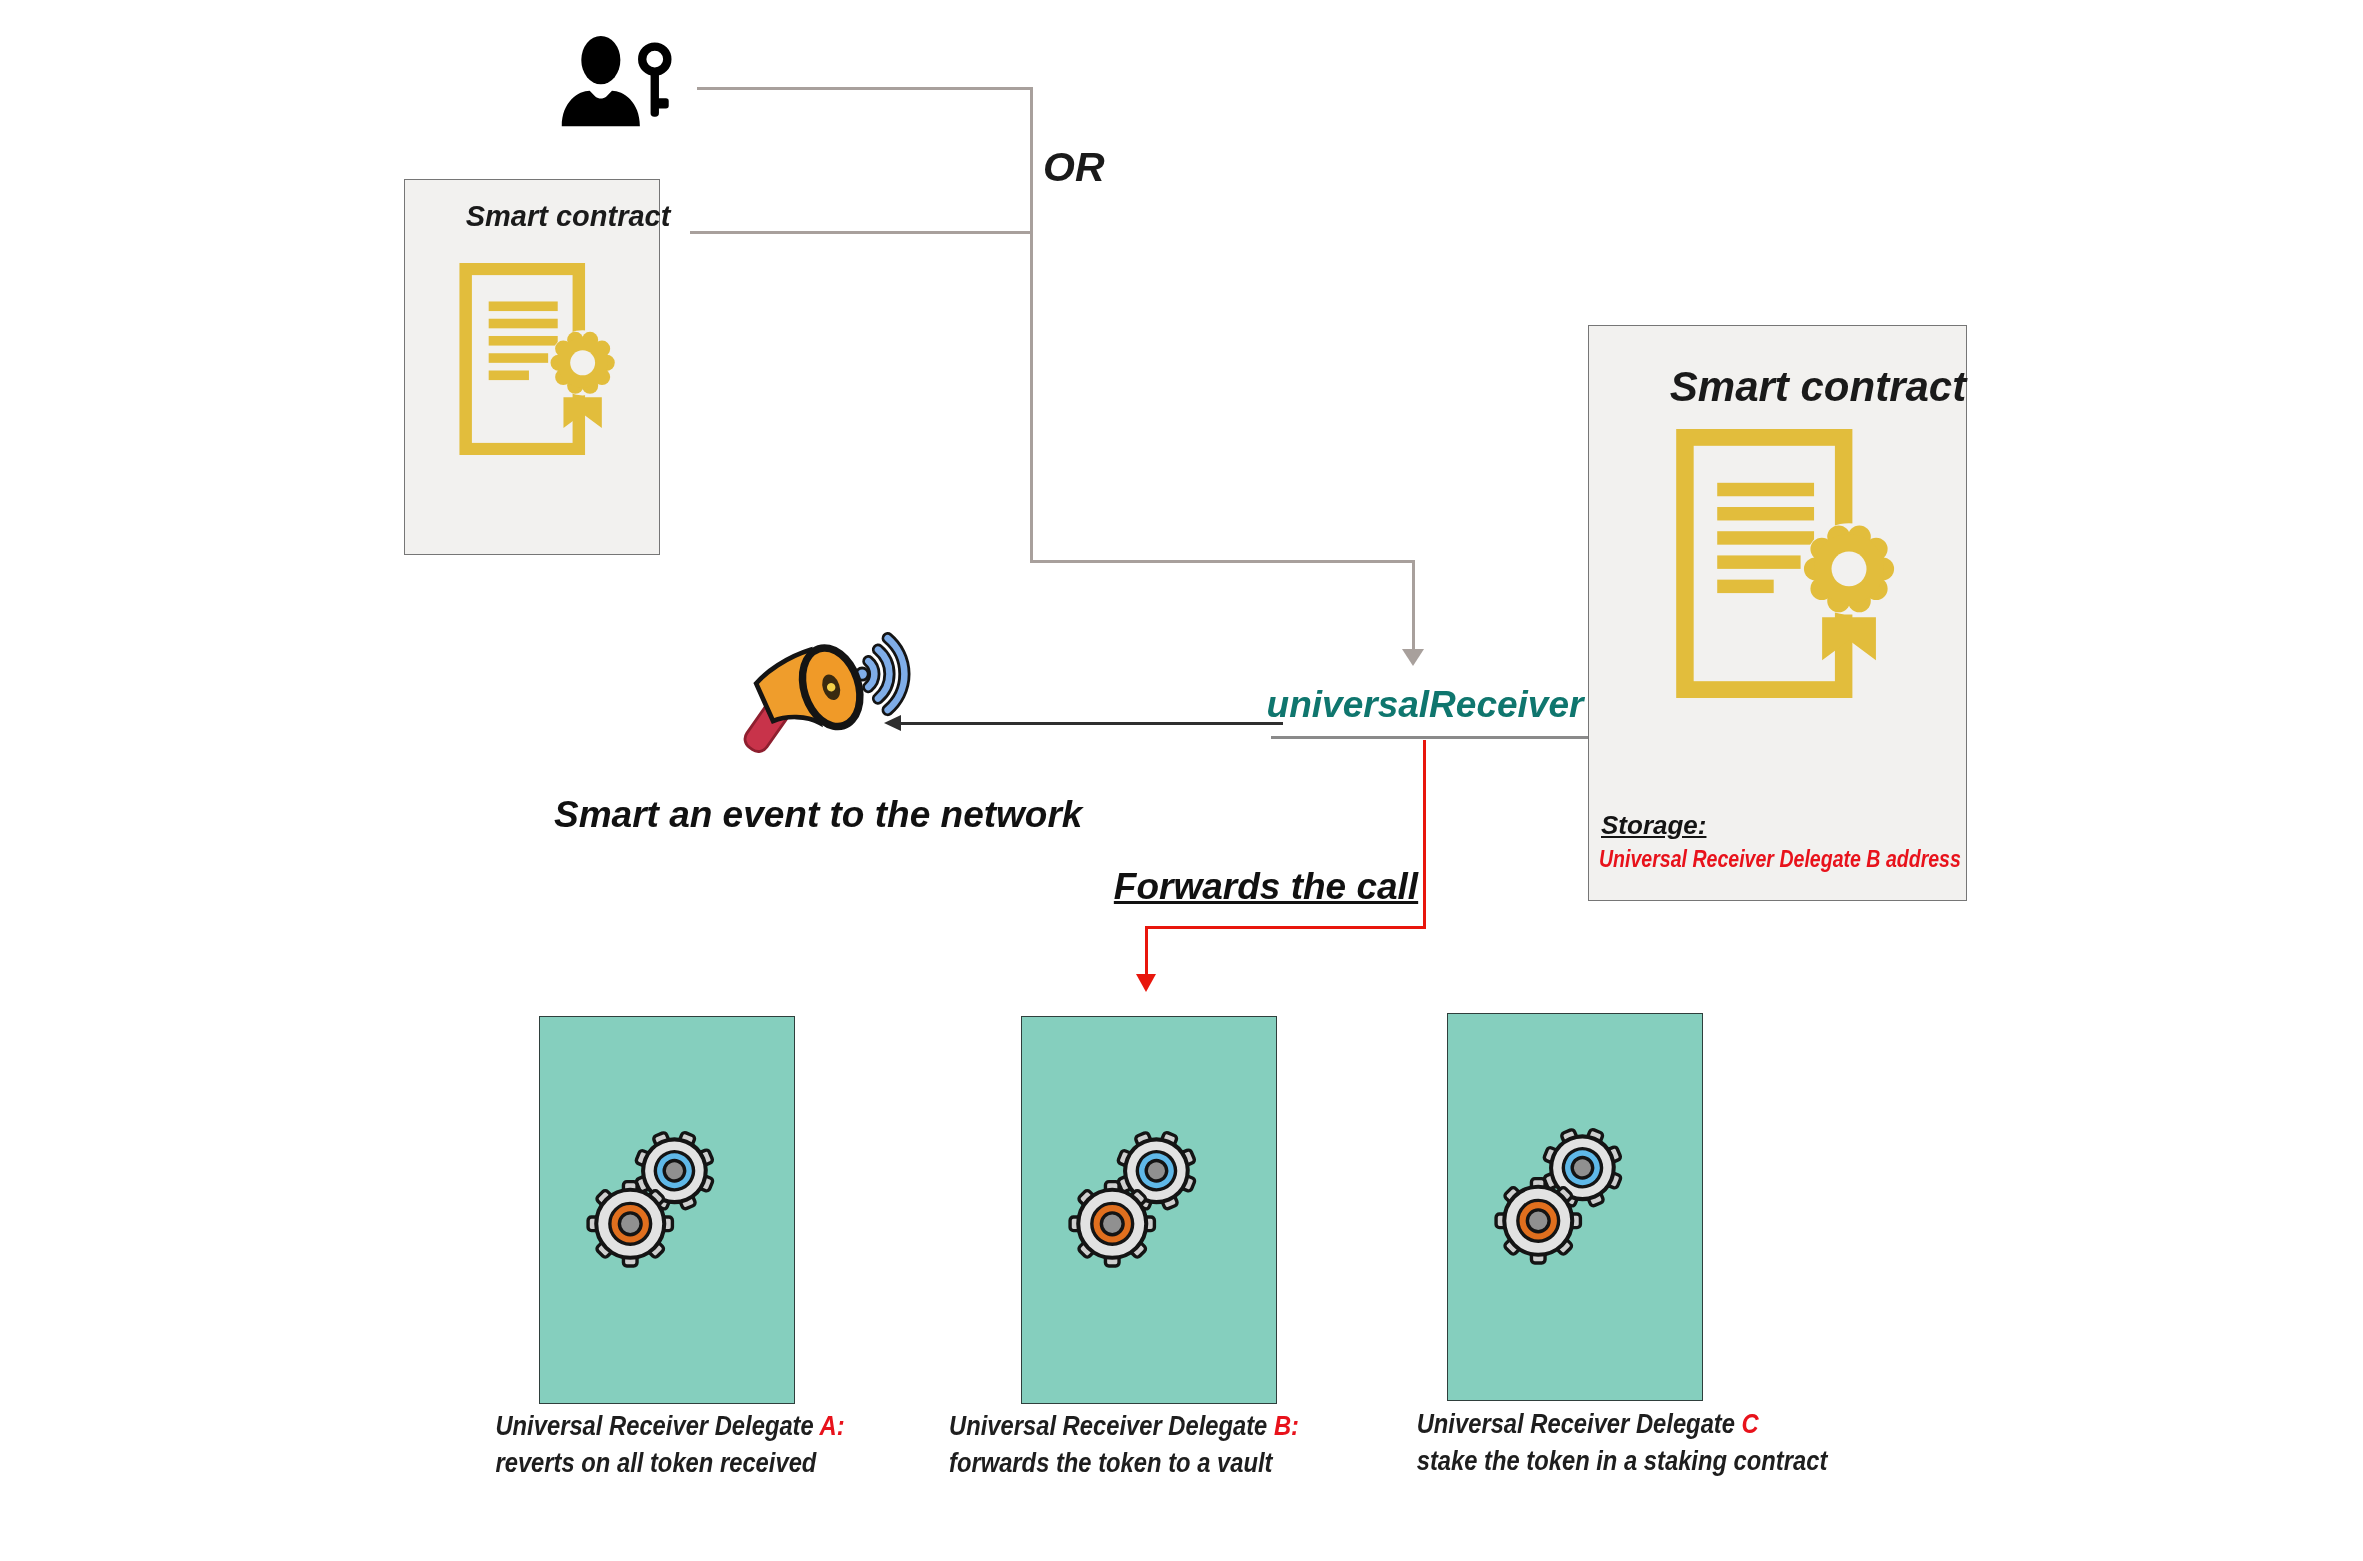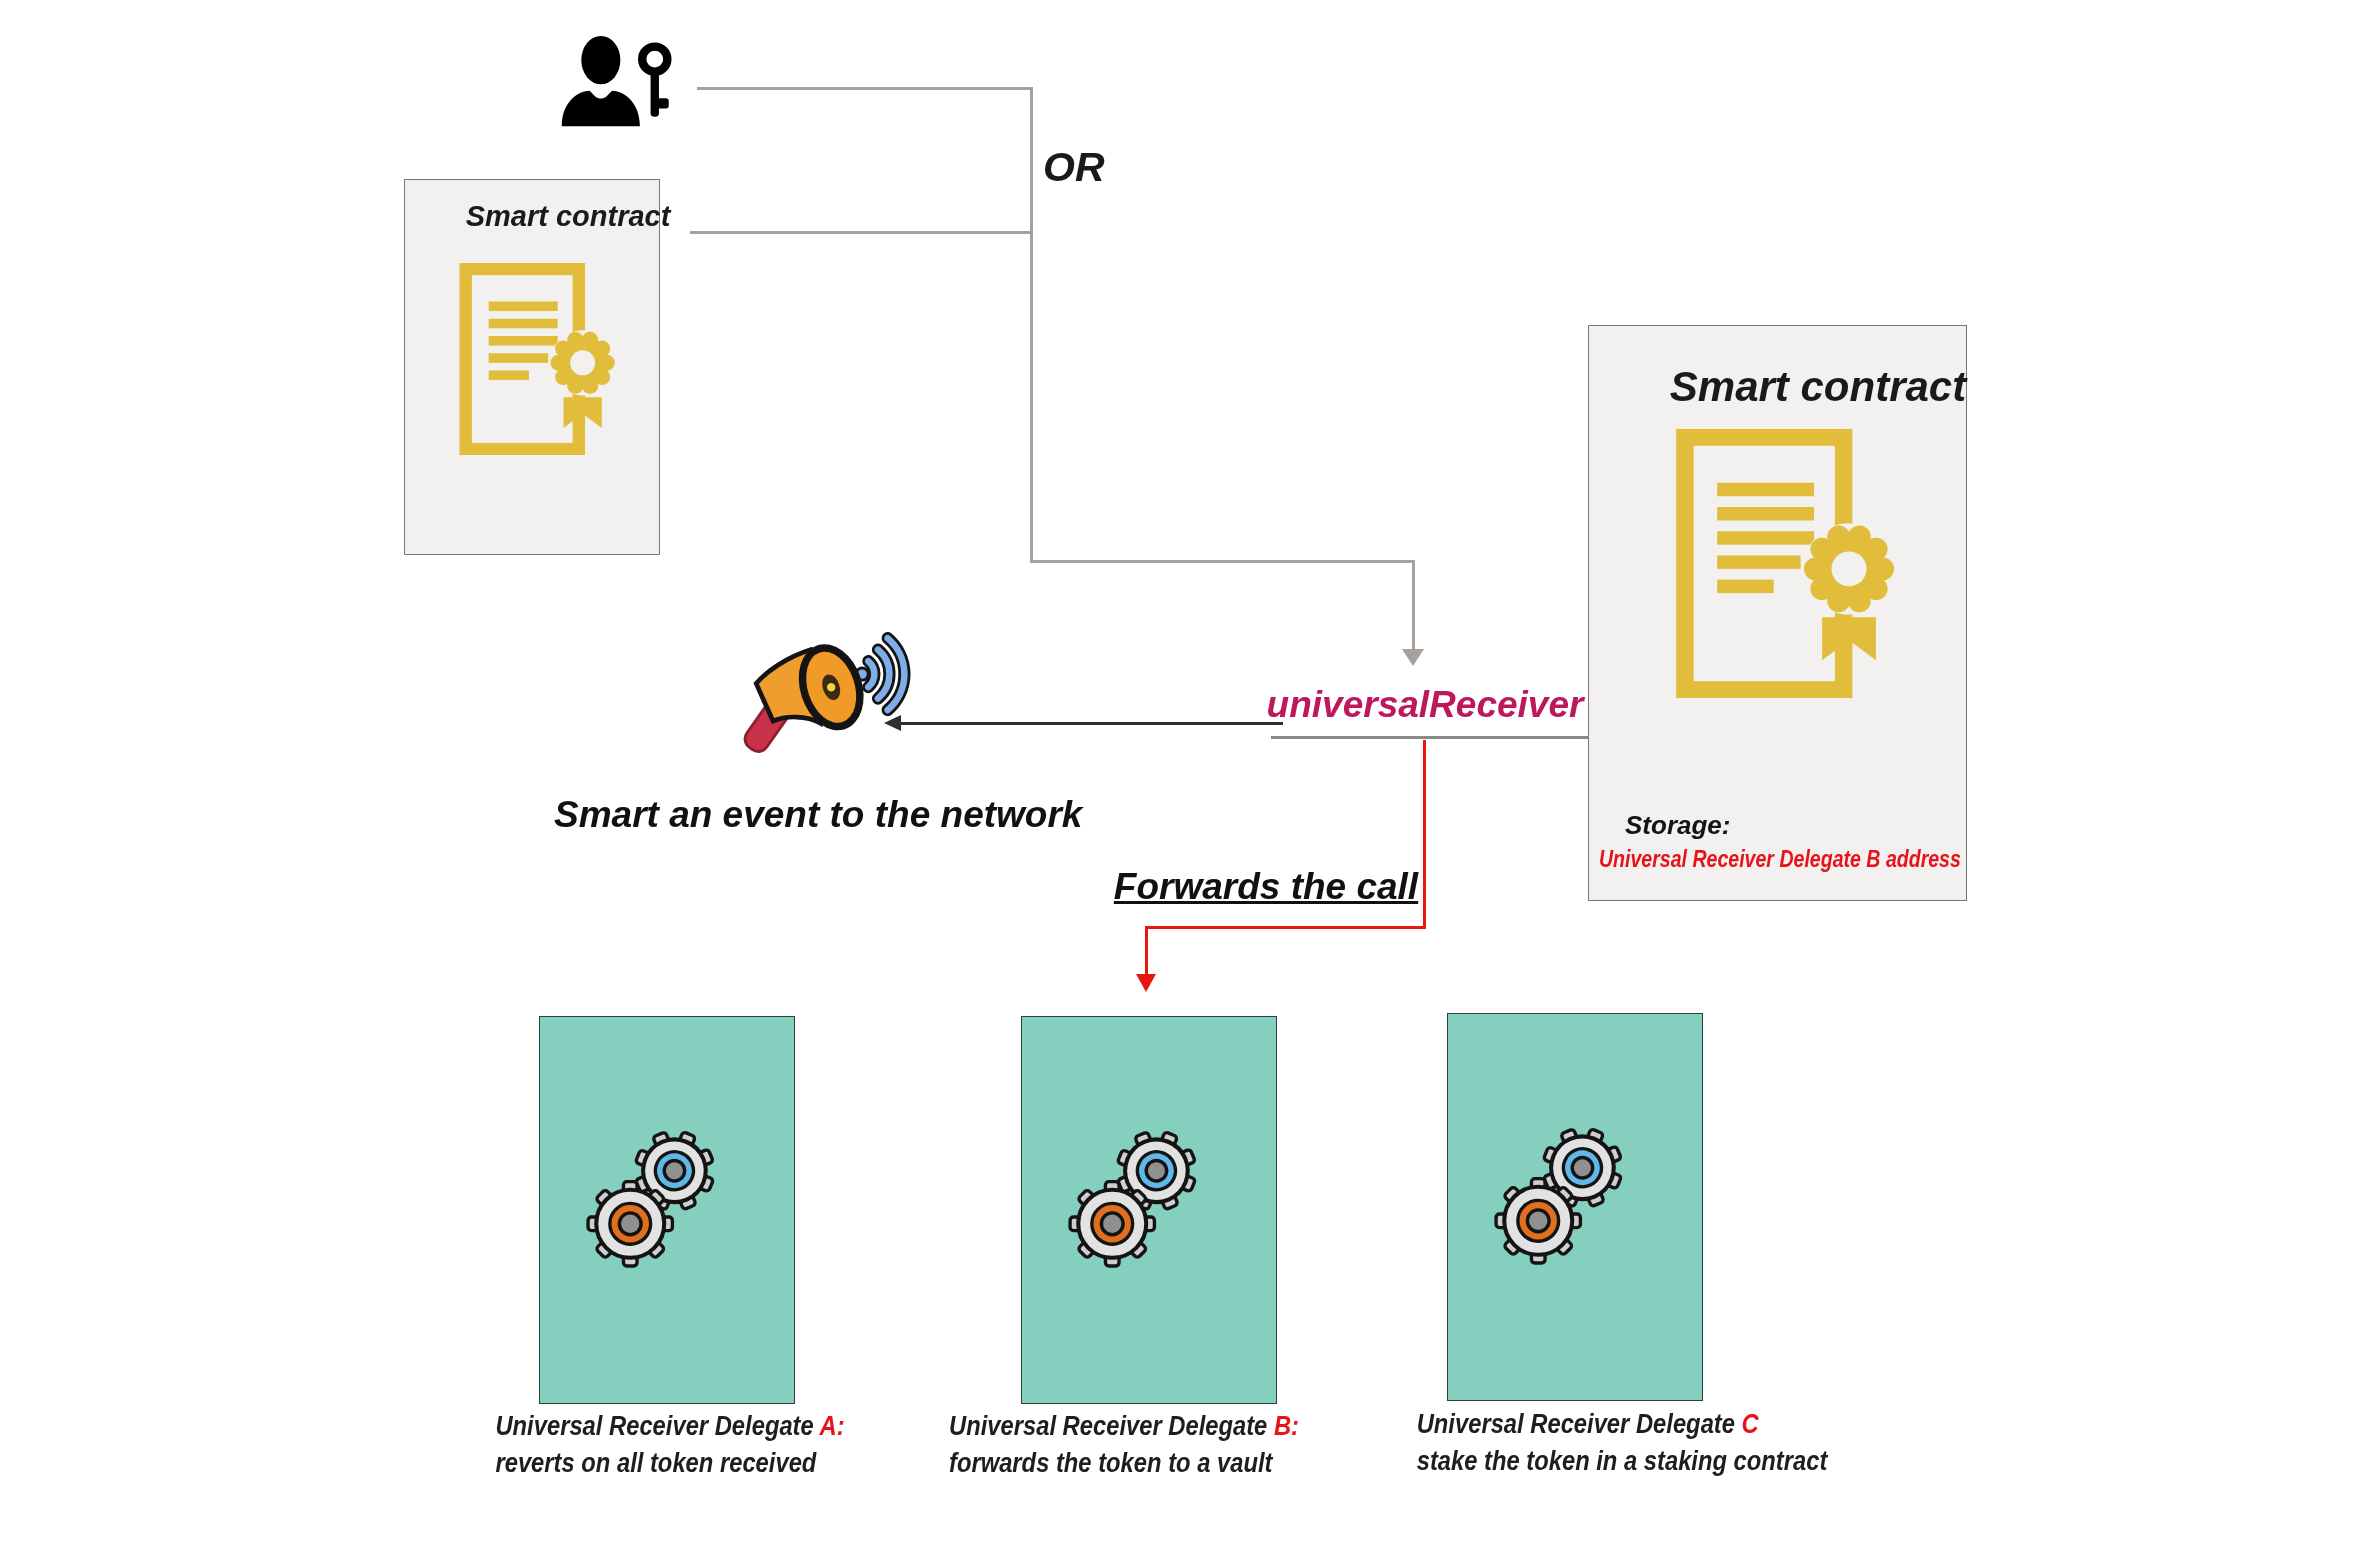--- a/index.html
+++ b/index.html
@@ -12,24 +12,24 @@
   .gray{background:#A8A09C;}
   .darkgray{background:#8A8A8A;}
   .black{background:#2F2F2F;}
   .red{background:#E8160C;}
   .arrow{position:absolute;width:0;height:0;}
   .box{position:absolute;background:#F2F1EF;border:1.9px solid #767676;box-sizing:border-box;}
   .tealbox{position:absolute;background:#85CFBE;border:1.9px solid #2F3F3C;box-sizing:border-box;}
   .title-sm{font-size:29px;white-space:nowrap;}
   .title-lg{font-size:42px;white-space:nowrap;}
   .or{font-size:41px;color:#1A1A1A;}
-  .ur{font-size:37px;color:#be185d;white-space:nowrap;transform:translateX(-50%);}
+  .ur{font-size:37px;color:#0f766e;white-space:nowrap;transform:translateX(-50%);}
   .emit{font-size:37px;color:#111;white-space:nowrap;}
   .fwd{font-size:37px;color:#111;white-space:nowrap;transform:translateX(-50%);}
-  .storage-label{font-size:26px;color:#141414;white-space:nowrap;margin-left:24px;}
+  .storage-label{font-size:26px;text-decoration:underline;color:#141414;white-space:nowrap;}
   .storage-value{font-size:23px;color:#E8121B;white-space:nowrap;transform:scaleX(0.85);transform-origin:left top;}
   .caption{position:absolute;text-align:left;white-space:nowrap;color:#1E1E1E;transform:translateX(-50%);}
   .cap-line{font-size:27px;line-height:37px;transform:scaleX(0.88);transform-origin:center;}
   .red-letter{color:#E8121B;}
   .centerx{transform:translateX(-50%);margin-left:36px;}
   svg{display:block;}
 </style>
 </head>
 <body>
 

